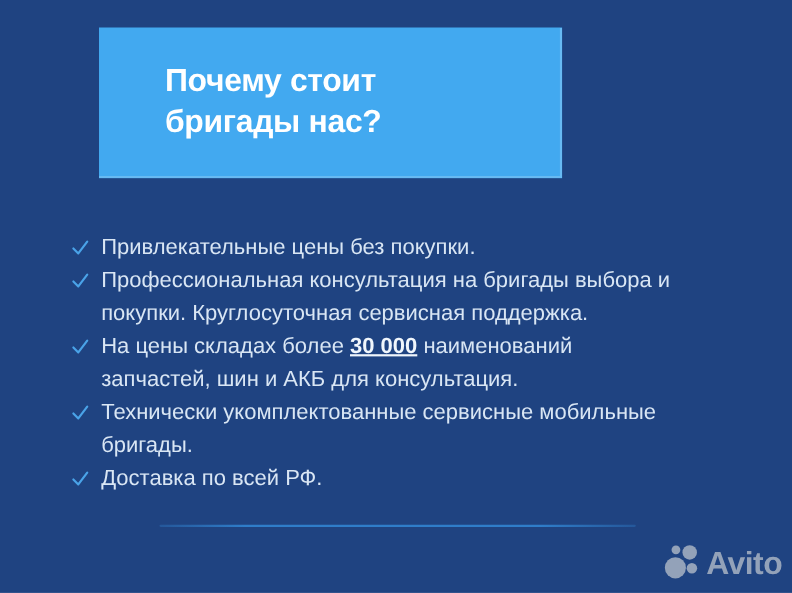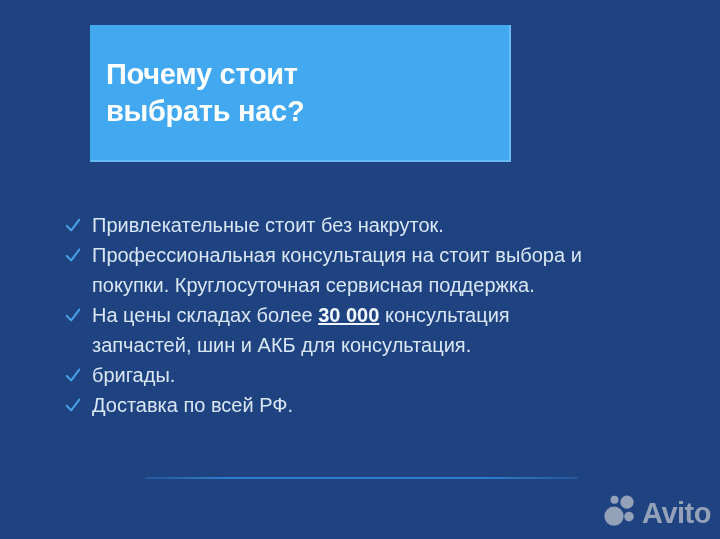--- a/index.html
+++ b/index.html
@@ -15,21 +15,21 @@
     overflow: hidden;
   }
   
   .title-card {
     position: absolute;
     left: 90px; top: 25px;
     width: 421px; height: 137px;
     background: var(--card-bg, #42a9f0);
     box-shadow: inset -2px -2px 0 rgba(255,255,255,0.20);
     box-sizing: border-box;
-    padding: 31px 0 0 16px;
+    padding: 31px 0 0 60px;
   }
   .title-card .title-line {
     display: block;
     font-size: 29px;
     font-weight: 700;
     line-height: 37px;
     letter-spacing: -0.3px;
     color: var(--card-text, #ffffff);
   }
   
@@ -87,59 +87,60 @@
     line-height: 40px;
   }
 </style>
 </head>
 <body>
 
 <div class="canvas">
 
   <div class="title-card">
     <span class="title-line">Почему стоит</span>
-    <span class="title-line">выбрать нас?</span>
+    <span class="title-line">бригады нас?</span>
   </div>
 
   <div class="benefits">
 
     <div class="benefit-item">
       <svg class="check" viewBox="0 0 20 20" width="18" height="18">
           <path d="M3 11 L8 16 L17 4" fill="none" stroke="var(--check,#4aa3e8)" stroke-width="2.2" stroke-linecap="round" stroke-linejoin="round"></path>
         </svg>
       <div class="benefit-text">
-          <span class="ln"><span>Привлекательные стоит без накруток.</span><span class="hl"></span><span></span></span>
+          <span class="ln"><span>Привлекательные цены без покупки.</span><span class="hl"></span><span></span></span>
         </div>
     </div>
 
     <div class="benefit-item">
       <svg class="check" viewBox="0 0 20 20" width="18" height="18">
           <path d="M3 11 L8 16 L17 4" fill="none" stroke="var(--check,#4aa3e8)" stroke-width="2.2" stroke-linecap="round" stroke-linejoin="round"></path>
         </svg>
       <div class="benefit-text">
-          <span class="ln"><span>Профессиональная консультация на стоит выбора и</span><span class="hl"></span><span></span></span>
+          <span class="ln"><span>Профессиональная консультация на бригады выбора и</span><span class="hl"></span><span></span></span>
           <span class="ln"><span>покупки. Круглосуточная сервисная поддержка.</span></span>
         </div>
     </div>
 
     <div class="benefit-item">
       <svg class="check" viewBox="0 0 20 20" width="18" height="18">
           <path d="M3 11 L8 16 L17 4" fill="none" stroke="var(--check,#4aa3e8)" stroke-width="2.2" stroke-linecap="round" stroke-linejoin="round"></path>
         </svg>
       <div class="benefit-text">
-          <span class="ln"><span>На цены складах более </span><span class="hl">30 000</span><span> консультация</span></span>
+          <span class="ln"><span>На цены складах более </span><span class="hl">30 000</span><span> наименований</span></span>
           <span class="ln"><span>запчастей, шин и АКБ для консультация.</span></span>
         </div>
     </div>
 
     <div class="benefit-item">
       <svg class="check" viewBox="0 0 20 20" width="18" height="18">
           <path d="M3 11 L8 16 L17 4" fill="none" stroke="var(--check,#4aa3e8)" stroke-width="2.2" stroke-linecap="round" stroke-linejoin="round"></path>
         </svg>
       <div class="benefit-text">
+          <span class="ln"><span>Технически укомплектованные сервисные мобильные</span><span class="hl"></span><span></span></span>
           <span class="ln"><span>бригады.</span></span>
         </div>
     </div>
 
     <div class="benefit-item">
       <svg class="check" viewBox="0 0 20 20" width="18" height="18">
           <path d="M3 11 L8 16 L17 4" fill="none" stroke="var(--check,#4aa3e8)" stroke-width="2.2" stroke-linecap="round" stroke-linejoin="round"></path>
         </svg>
       <div class="benefit-text">
           <span class="ln"><span>Доставка по всей РФ.</span><span class="hl"></span><span></span></span>

